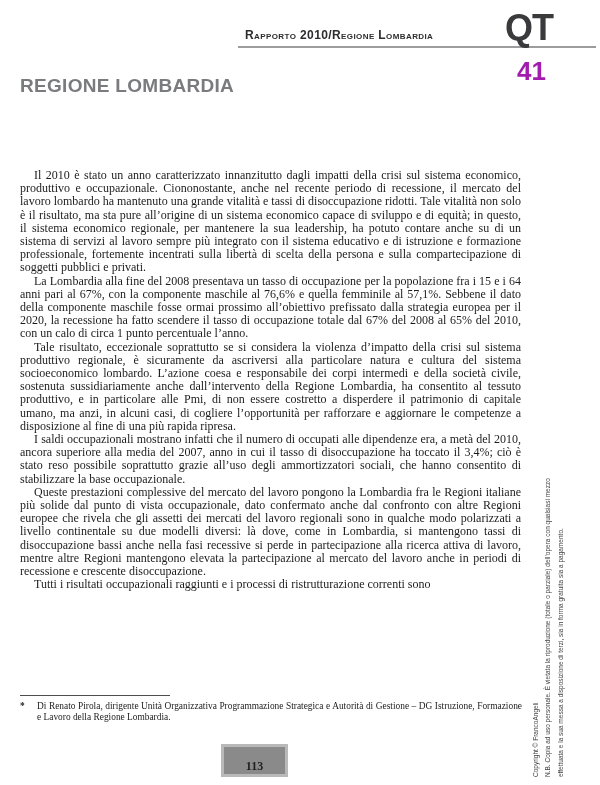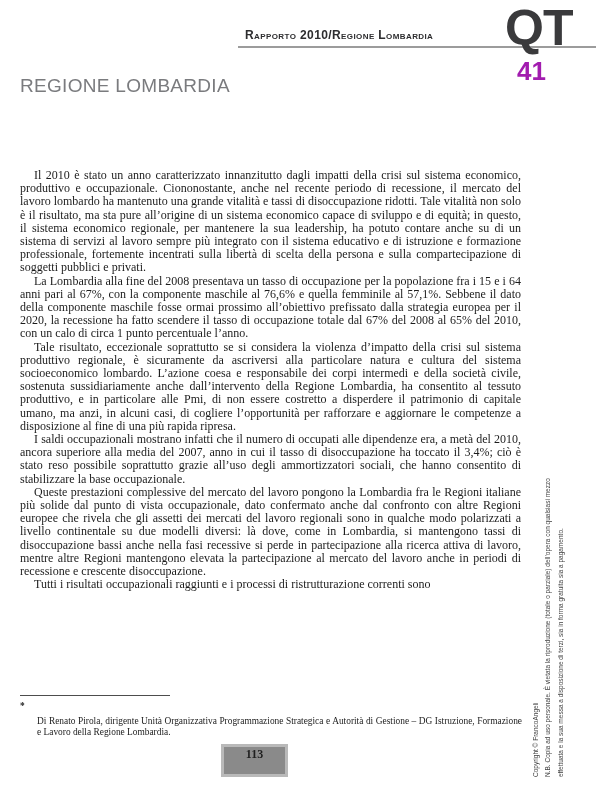--- a/index.html
+++ b/index.html
@@ -26,38 +26,38 @@
   }
   .header-rule{
     position:absolute;top:46px;left:238px;width:358px;height:2px;
     background:#9c9c9c;
     z-index:1;
   }
   .series-code{
     position:absolute;top:2px;left:505px;
     font-family:"Liberation Sans", sans-serif;
     font-weight:bold;
-    font-size:50px;line-height:52px;
+    font-size:36px;line-height:52px;
     letter-spacing:-1px;
     color:#3a3a3c;
     z-index:2;
   }
   .issue-number{
     position:absolute;top:57px;left:517px;
     font-family:"Liberation Sans", sans-serif;
     font-weight:bold;
     font-size:26px;line-height:28px;
     color:#a21caf;
   }
 
   
   .title-block{position:absolute;top:76px;left:20px;width:470px;}
   .eyebrow{
     font-family:"Liberation Sans", sans-serif;
-    font-weight:normal;
+    font-weight:bold;
     font-size:19px;line-height:20px;
     letter-spacing:0.3px;
     color:#7a7b7e;
   }
   .main-title{
     margin:0;
     font-family:"Liberation Sans", sans-serif;
     font-weight:bold;
     font-size:19px;line-height:20px;
     letter-spacing:0.3px;
@@ -79,29 +79,29 @@
     position:absolute;top:695px;left:20px;width:150px;height:1px;
     background:#4d4d4d;
   }
   .footnote{
     position:absolute;top:701px;left:20px;width:502px;
     font-size:9.4px;line-height:11.2px;
     text-align:justify;
     padding-left:0;
   }
   .fn-marker{position:absolute;left:0;top:0;font-weight:bold;}
-  .fn-text{display:block;margin-left:17px;margin-top:15px;}
+  .fn-text{display:block;margin-left:17px;}
 
   
   .page-number-box{
     position:absolute;top:744px;left:221px;width:61px;height:27px;
     background:#8a8a8a;
     border:3px solid #b9b9b9;
     box-sizing:content-box;
-    display:flex;align-items:flex-start;justify-content:center;
+    display:flex;align-items:flex-end;justify-content:center;
   }
   .page-number-box span{
     font-family:"Liberation Serif", serif;
     font-weight:bold;
     font-size:12px;color:#1f1f1f;
   }
 
   
   .vline{
     position:absolute;bottom:8px;

